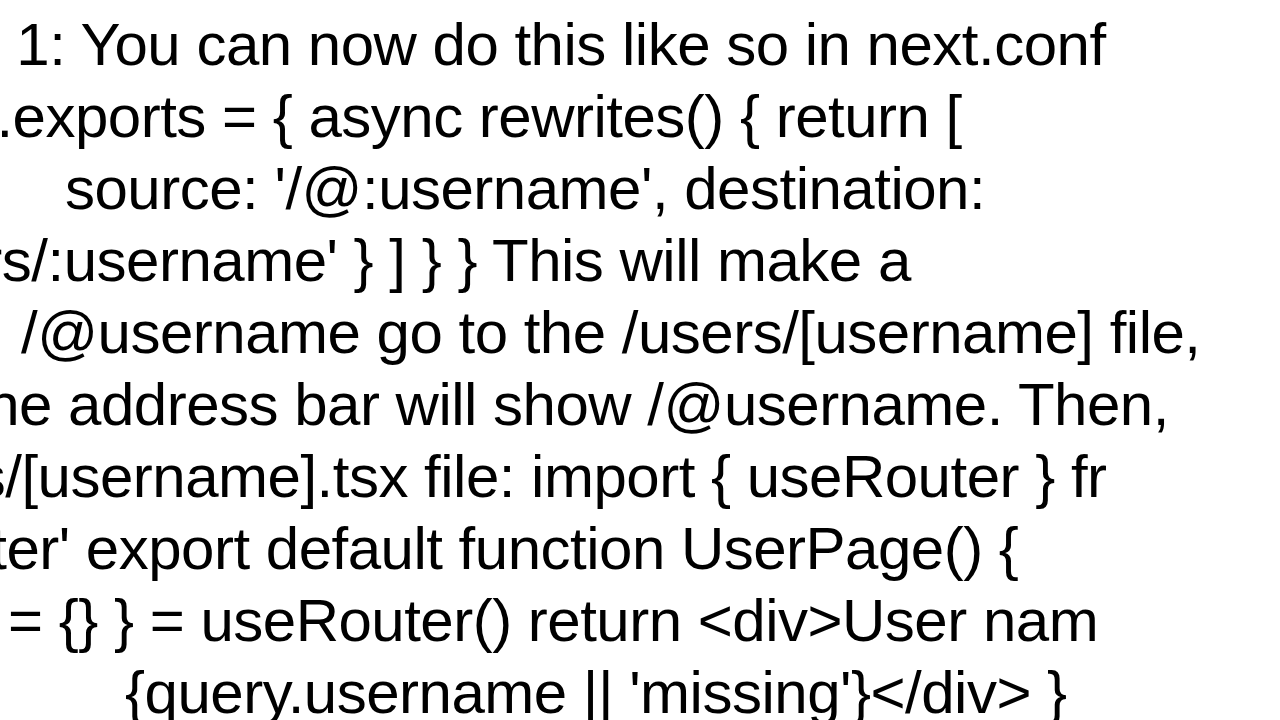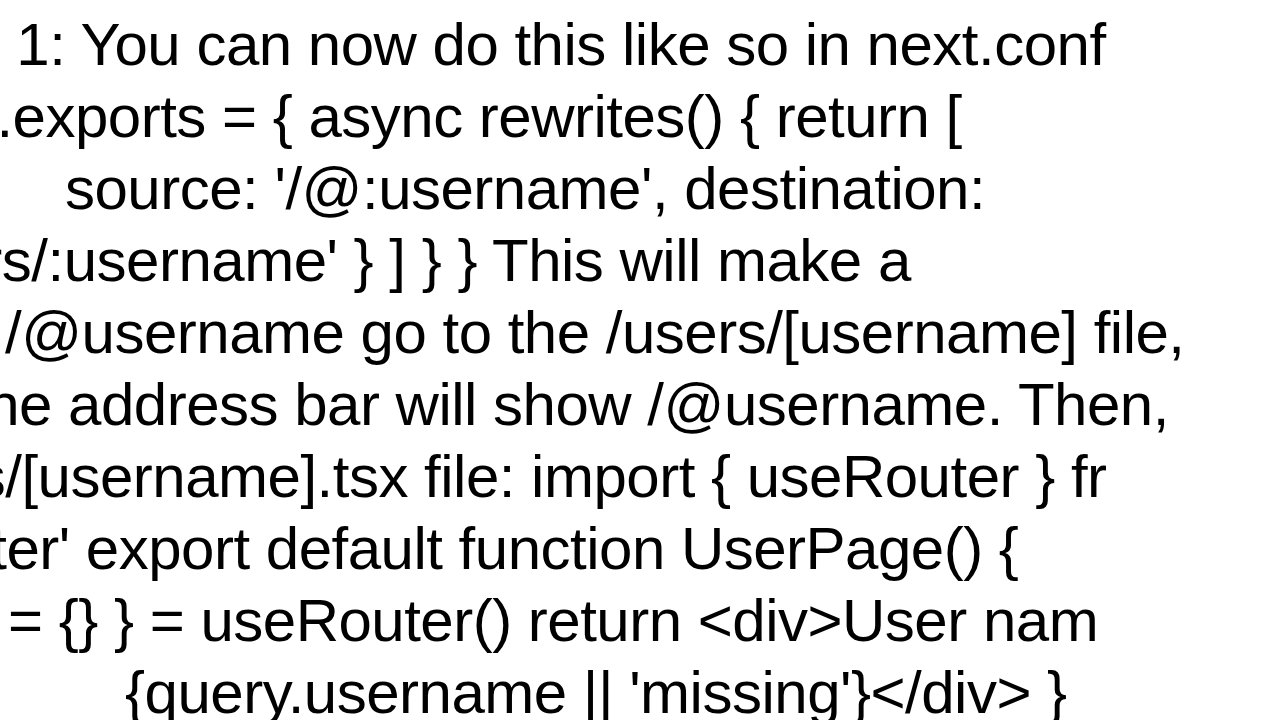--- a/index.html
+++ b/index.html
@@ -21,21 +21,21 @@
       font-size: 60px;
       line-height: 1.22;
       text-align: center;
       white-space: nowrap;
       letter-spacing: -0.5px;
     }
     .line1 { top: 8px; left: -95px; }
     .line2 { top: 80px; left: -95px; }
     .line3 { top: 152px; left: 65px; }
     .line4 { top: 224px; left: -80px; }
-    .line5 { top: 296px; left: 5px; }
+    .line5 { top: 296px; left: 21px; }
     .line6 { top: 368px; left: -30px; }
     .line7 { top: 440px; left: -90px; }
     .line8 { top: 512px; left: -95px; }
     .line9 { top: 584px; left: -90px; }
     .line10 { top: 656px; left: 125px; }
   </style>
 </head>
 <body>
 
 <div class="text-block line1">wer 1: You can now do this like so in next.conf</div>

